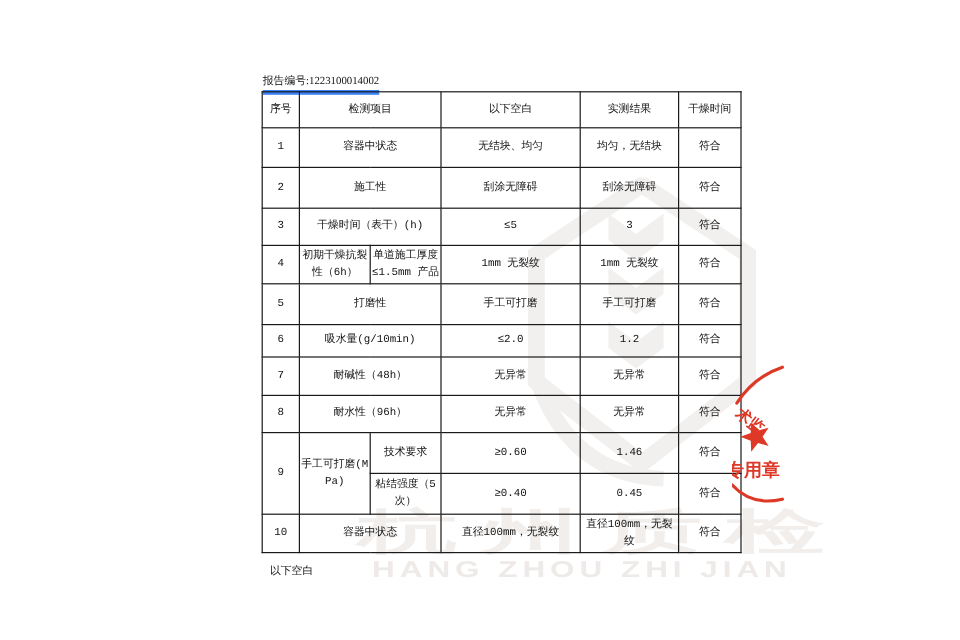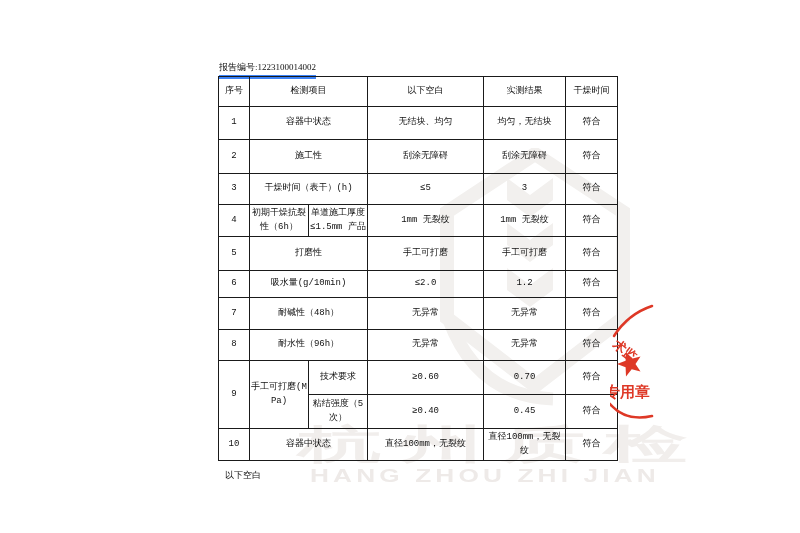--- a/index.html
+++ b/index.html
@@ -145,21 +145,21 @@
         <td colspan="2">耐水性（96h）</td>
         <td>无异常</td>
         <td>无异常</td>
         <td>符合</td>
       </tr>
       <tr style="height:34px">
         <td rowspan="2">9</td>
         <td rowspan="2">手工可打磨(MPa)</td>
         <td>技术要求</td>
         <td>≥0.60</td>
-        <td>0.70</td>
+        <td>1.46</td>
         <td>符合</td>
       </tr>
       <tr style="height:34px">
         <td>粘结强度（5次）</td>
         <td>≥0.40</td>
         <td>0.45</td>
         <td>符合</td>
       </tr>
       <tr style="height:32px">
         <td>10</td>

